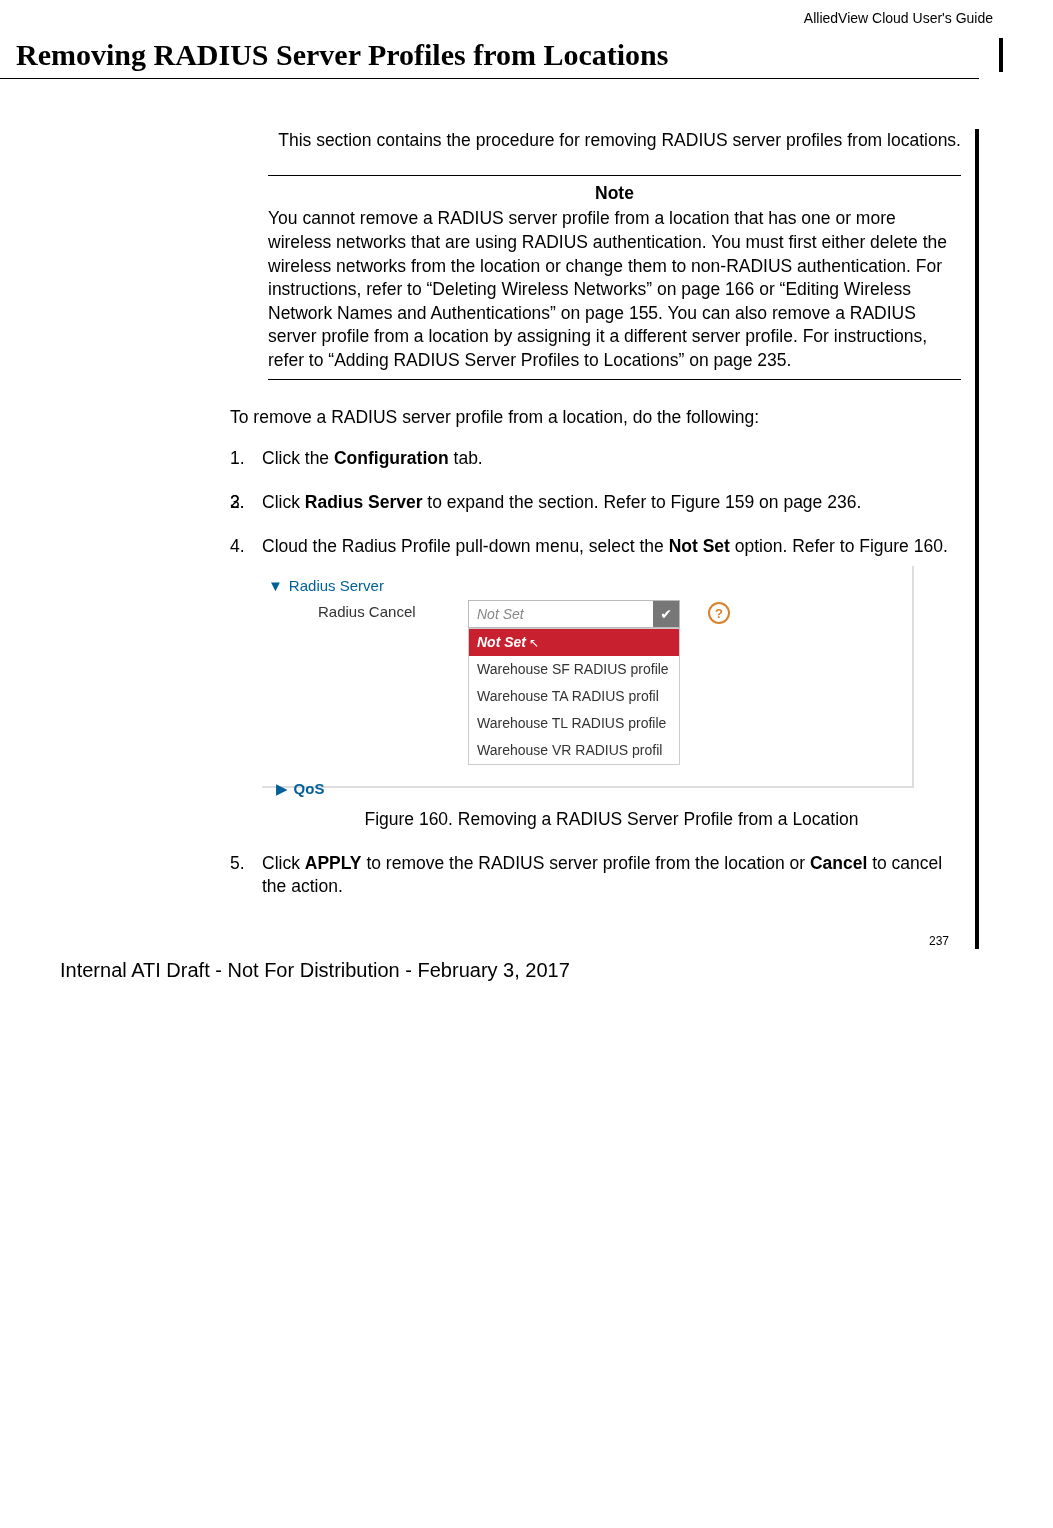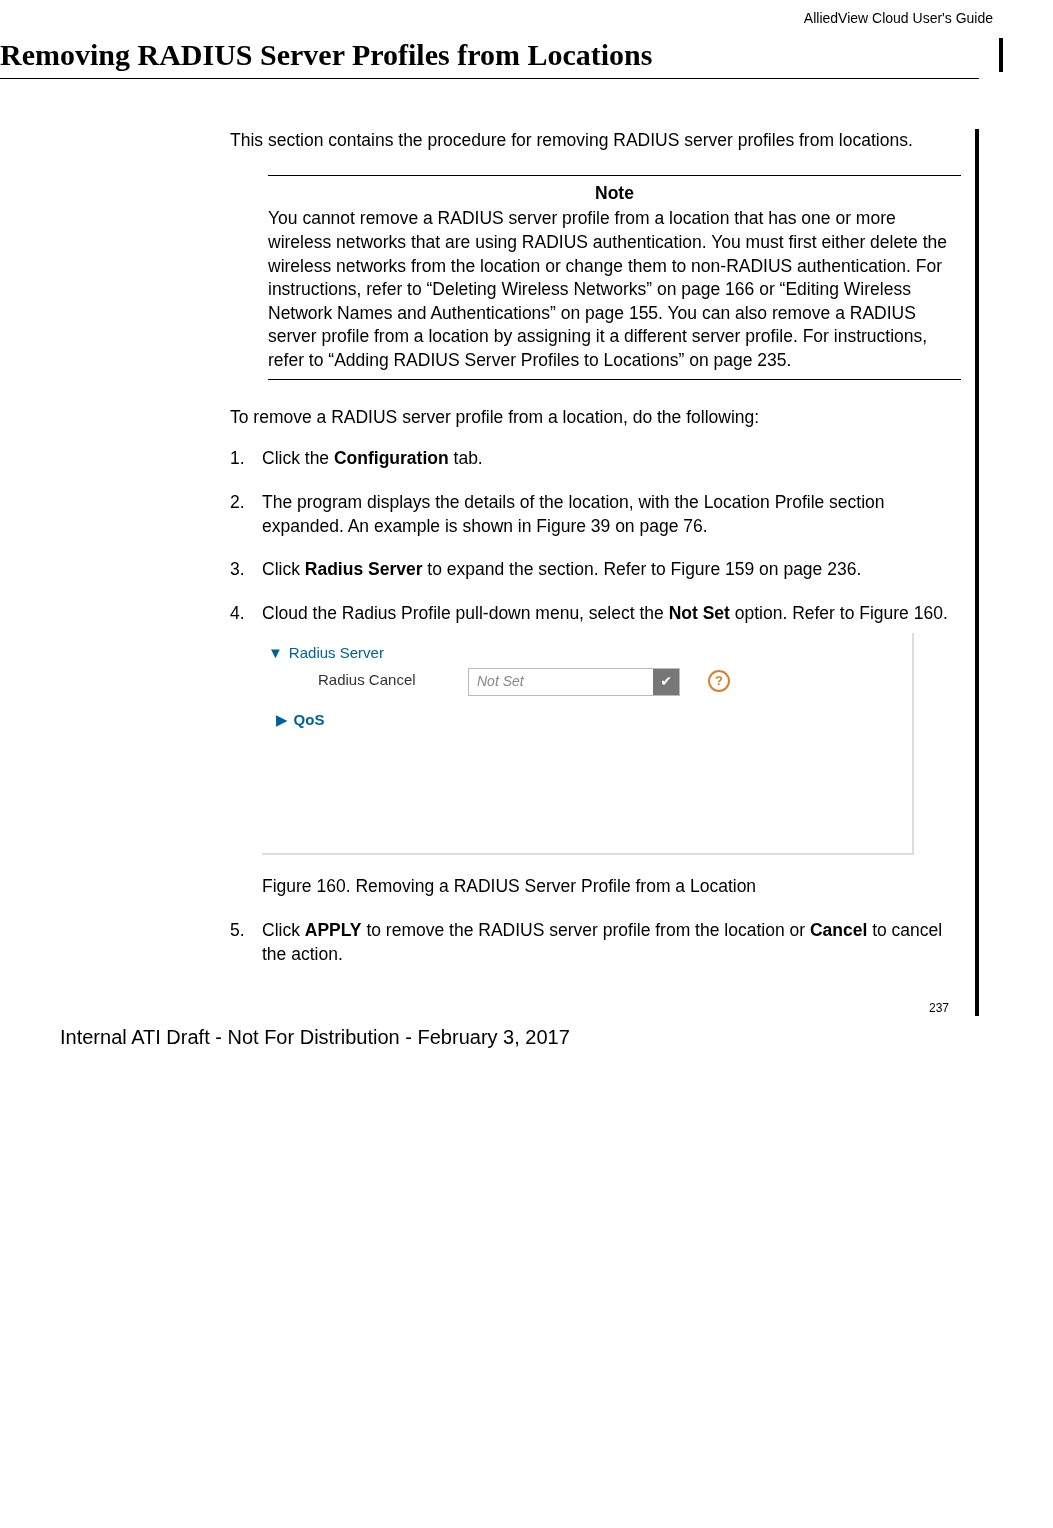--- a/index.html
+++ b/index.html
@@ -17,39 +17,40 @@
     .header-right {
       text-align: right;
       font-size: 14px;
       margin-bottom: 12px;
       margin-right: 10px;
     }
     .section-title {
       font-family: "Times New Roman", Times, serif;
       font-size: 30px;
       font-weight: bold;
-      margin: 4px 0 6px 0;
+      margin: 4px 0 6px 16px;
       border-right: 4px solid #000;
       padding-right: 4px;
     }
     .title-underline {
       border-top: 1.5px solid #000;
       margin-bottom: 50px;
       margin-right: 24px;
     }
     .content {
       margin-left: 230px;
       margin-right: 24px;
       border-right: 4px solid #000;
       padding-right: 14px;
       font-size: 17.5px;
       line-height: 1.35;
     }
     .intro-para {
       margin-bottom: 22px;
+      text-align: right;
     }
     .note-box {
       margin-left: 38px;
       margin-bottom: 26px;
     }
     .note-hr {
       border: none;
       border-top: 1.5px solid #000;
       margin: 0 0 6px 0;
     }
@@ -201,21 +202,21 @@
       font-style: normal;
       font-weight: normal;
       margin-left: 3px;
       font-size: 12px;
     }
     .qos-row {
       margin-top: 14px;
       margin-left: 8px;
     }
     .figure-caption {
-      text-align: left;
+      text-align: center;
       margin-top: 20px;
       margin-bottom: 18px;
       font-size: 17.5px;
     }
     .page-number {
       text-align: right;
       font-size: 12px;
       margin-top: 34px;
       margin-right: 12px;
     }
@@ -247,21 +248,20 @@
     </div>
 
     <div class="lead-in">To remove a RADIUS server profile from a location, do the following:</div>
 
     <ol class="steps">
       <li>
         <span>Click the </span><b>Configuration</b><span> tab.</span>
       </li>
 
       <li>
-        <div class="sub-para">The program displays the details of the location, with the Location Profile section expanded. An example is shown in Figure 39 on page 76.</div>
       </li>
 
       <li>
         <span>Click </span><b>Radius Server</b><span> to expand the section. Refer to Figure 159 on page 236.</span>
       </li>
 
       <li>
         <span>Cloud the Radius Profile pull-down menu, select the </span><b>Not Set</b><span> option. Refer to Figure 160.</span>
 
         <div class="figure-wrap">
@@ -272,20 +272,29 @@
                 <span>Radius Server</span>
               </div>
 
               <div class="profile-row">
                 <div class="profile-label">Radius Cancel</div>
                 <div class="select-area">
                   <div class="select-display">
                     <span class="sd-text">Not Set</span>
                     <span class="select-caret">✔</span>
                   </div>
+                  <div class="dropdown">
+                    <div class="opt opt-selected">
+                      <span>Not Set</span><span class="cursor">↖</span>
+                    </div>
+                    <div class="opt">Warehouse SF RADIUS profile</div>
+                    <div class="opt">Warehouse TA RADIUS profil</div>
+                    <div class="opt">Warehouse TL RADIUS profile</div>
+                    <div class="opt">Warehouse VR RADIUS profil</div>
+                  </div>
                 </div>
                 <span class="help-icon">?</span>
               </div>
 
               <div class="expander qos-row">
                 <span class="tri-right">▶</span>
                 <b>QoS</b>
               </div>
             </div>
           </div>

